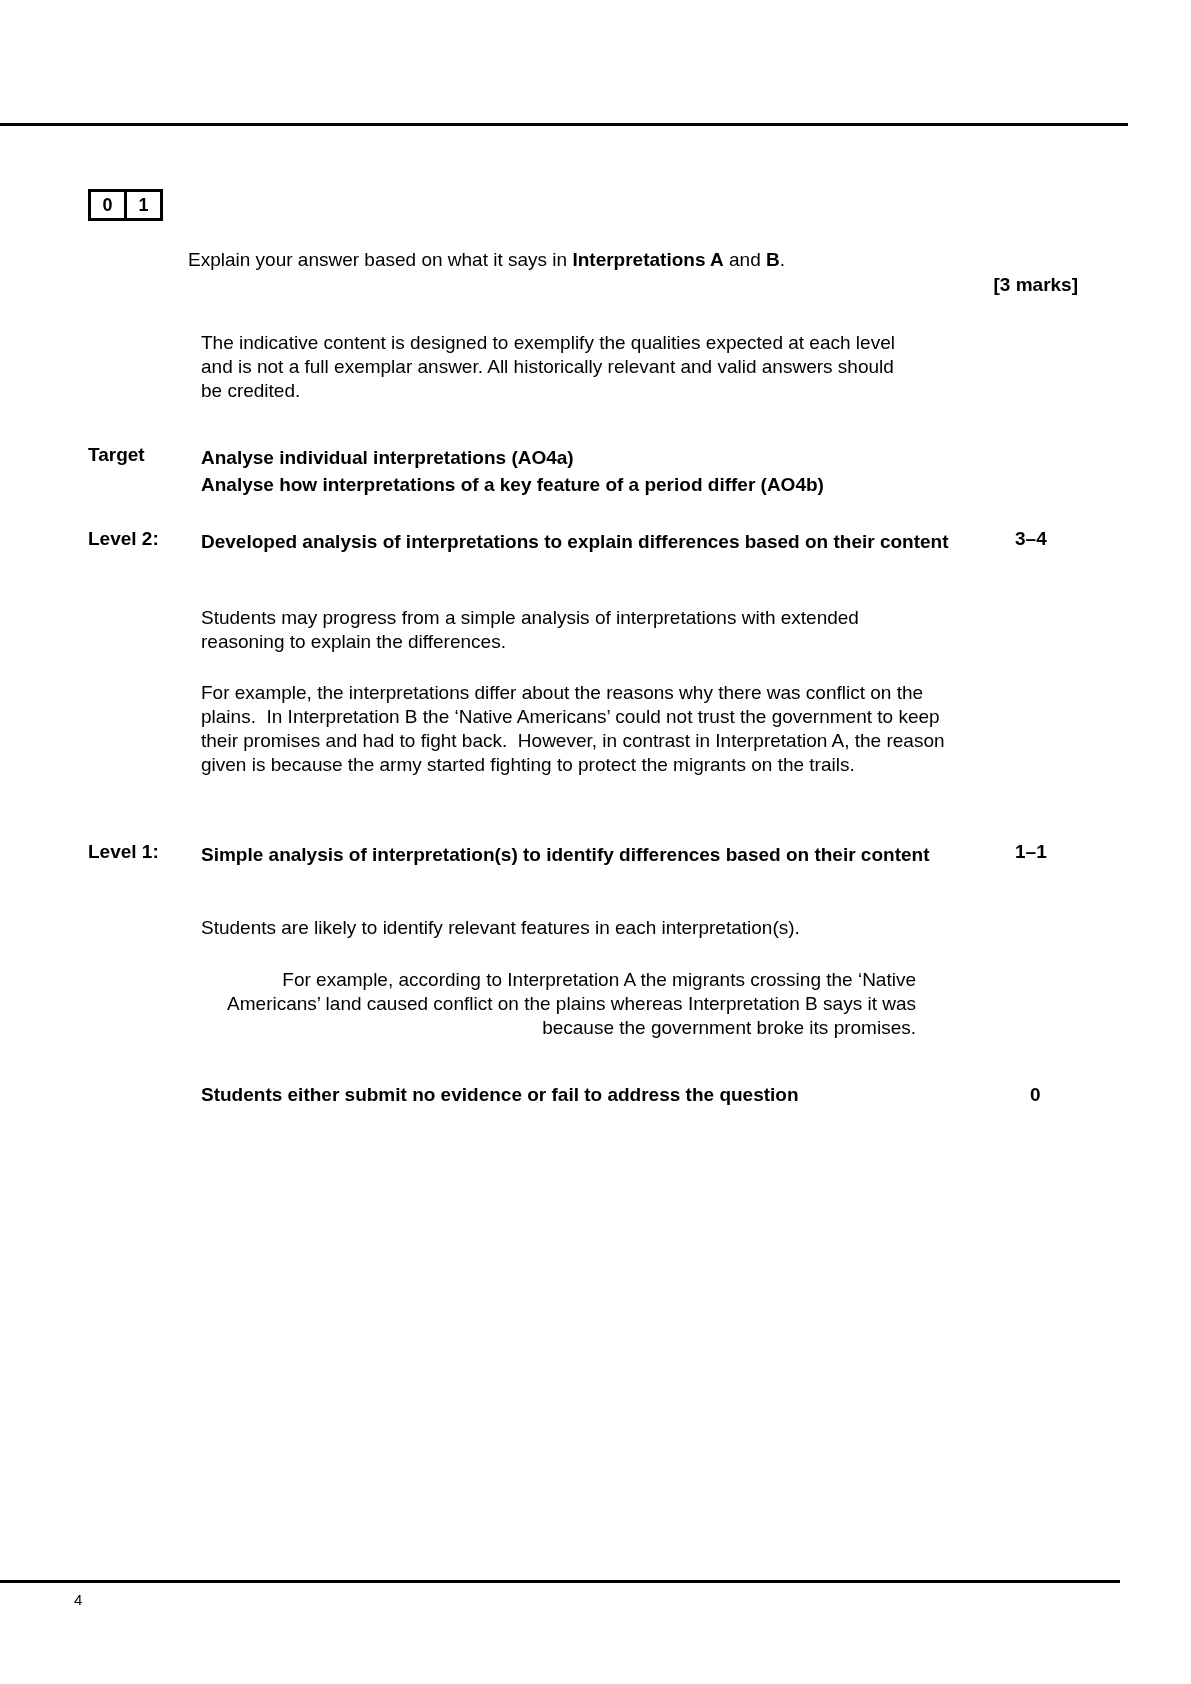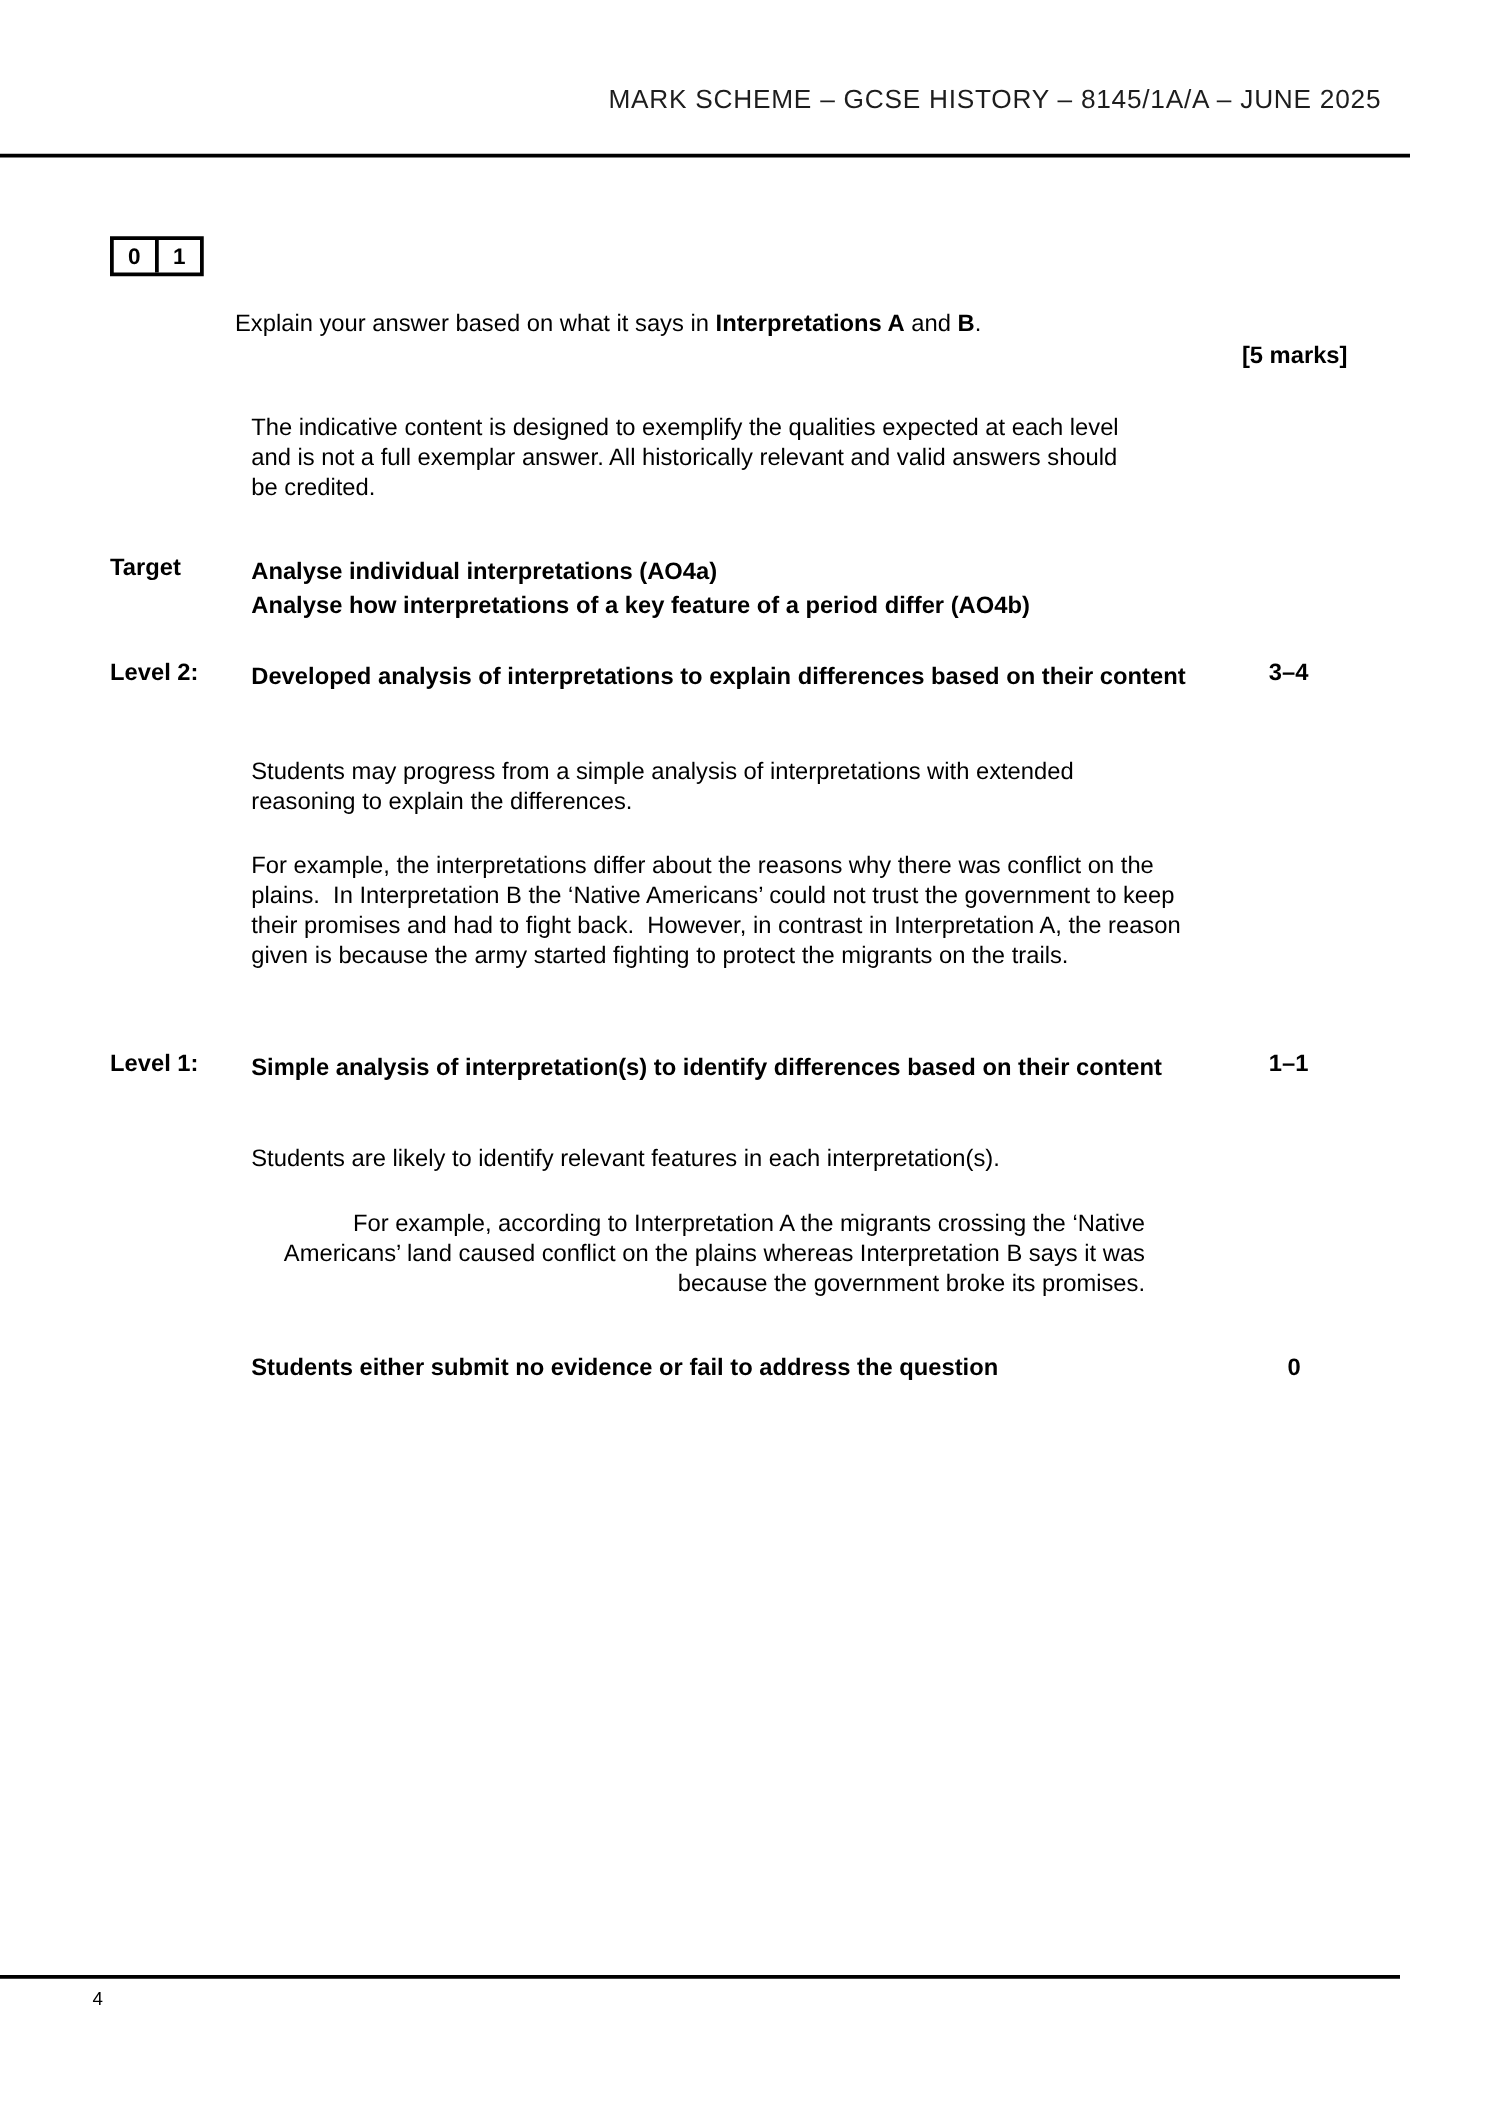--- a/index.html
+++ b/index.html
@@ -120,30 +120,29 @@
     height: 3px;
     background: #000000;
   }
   .page-number { position: absolute; left: 74px; top: 1591px; font-size: 15px; }
 </style>
 </head>
 <body>
 
 <div class="page">
 
-  <div class="header-title">MARK SCHEME – GCSE HISTORY – 8145/1A/A – JUNE 2025</div>
   <div class="header-rule"></div>
 
   <div class="qnum-box">
     <span class="qnum-cell">0</span>
     <span class="qnum-cell">1</span>
   </div>
 
   <div class="q-line2">Explain your answer based on what it says in <b>Interpretations A</b> and <b>B</b>.</div>
-  <div class="q-marks">[5 marks]</div>
+  <div class="q-marks">[3 marks]</div>
 
   <div class="indicative">The indicative content is designed to exemplify the qualities expected at each level and is not a full exemplar answer. All historically relevant and valid answers should be credited.</div>
 
   <div class="target-label">Target</div>
   <div class="target-content">
     <div>Analyse individual interpretations (AO4a)</div>
     <div>Analyse how interpretations of a key feature of a period differ (AO4b)</div>
   </div>
 
   <div class="level-label lv2">Level 2:</div>

